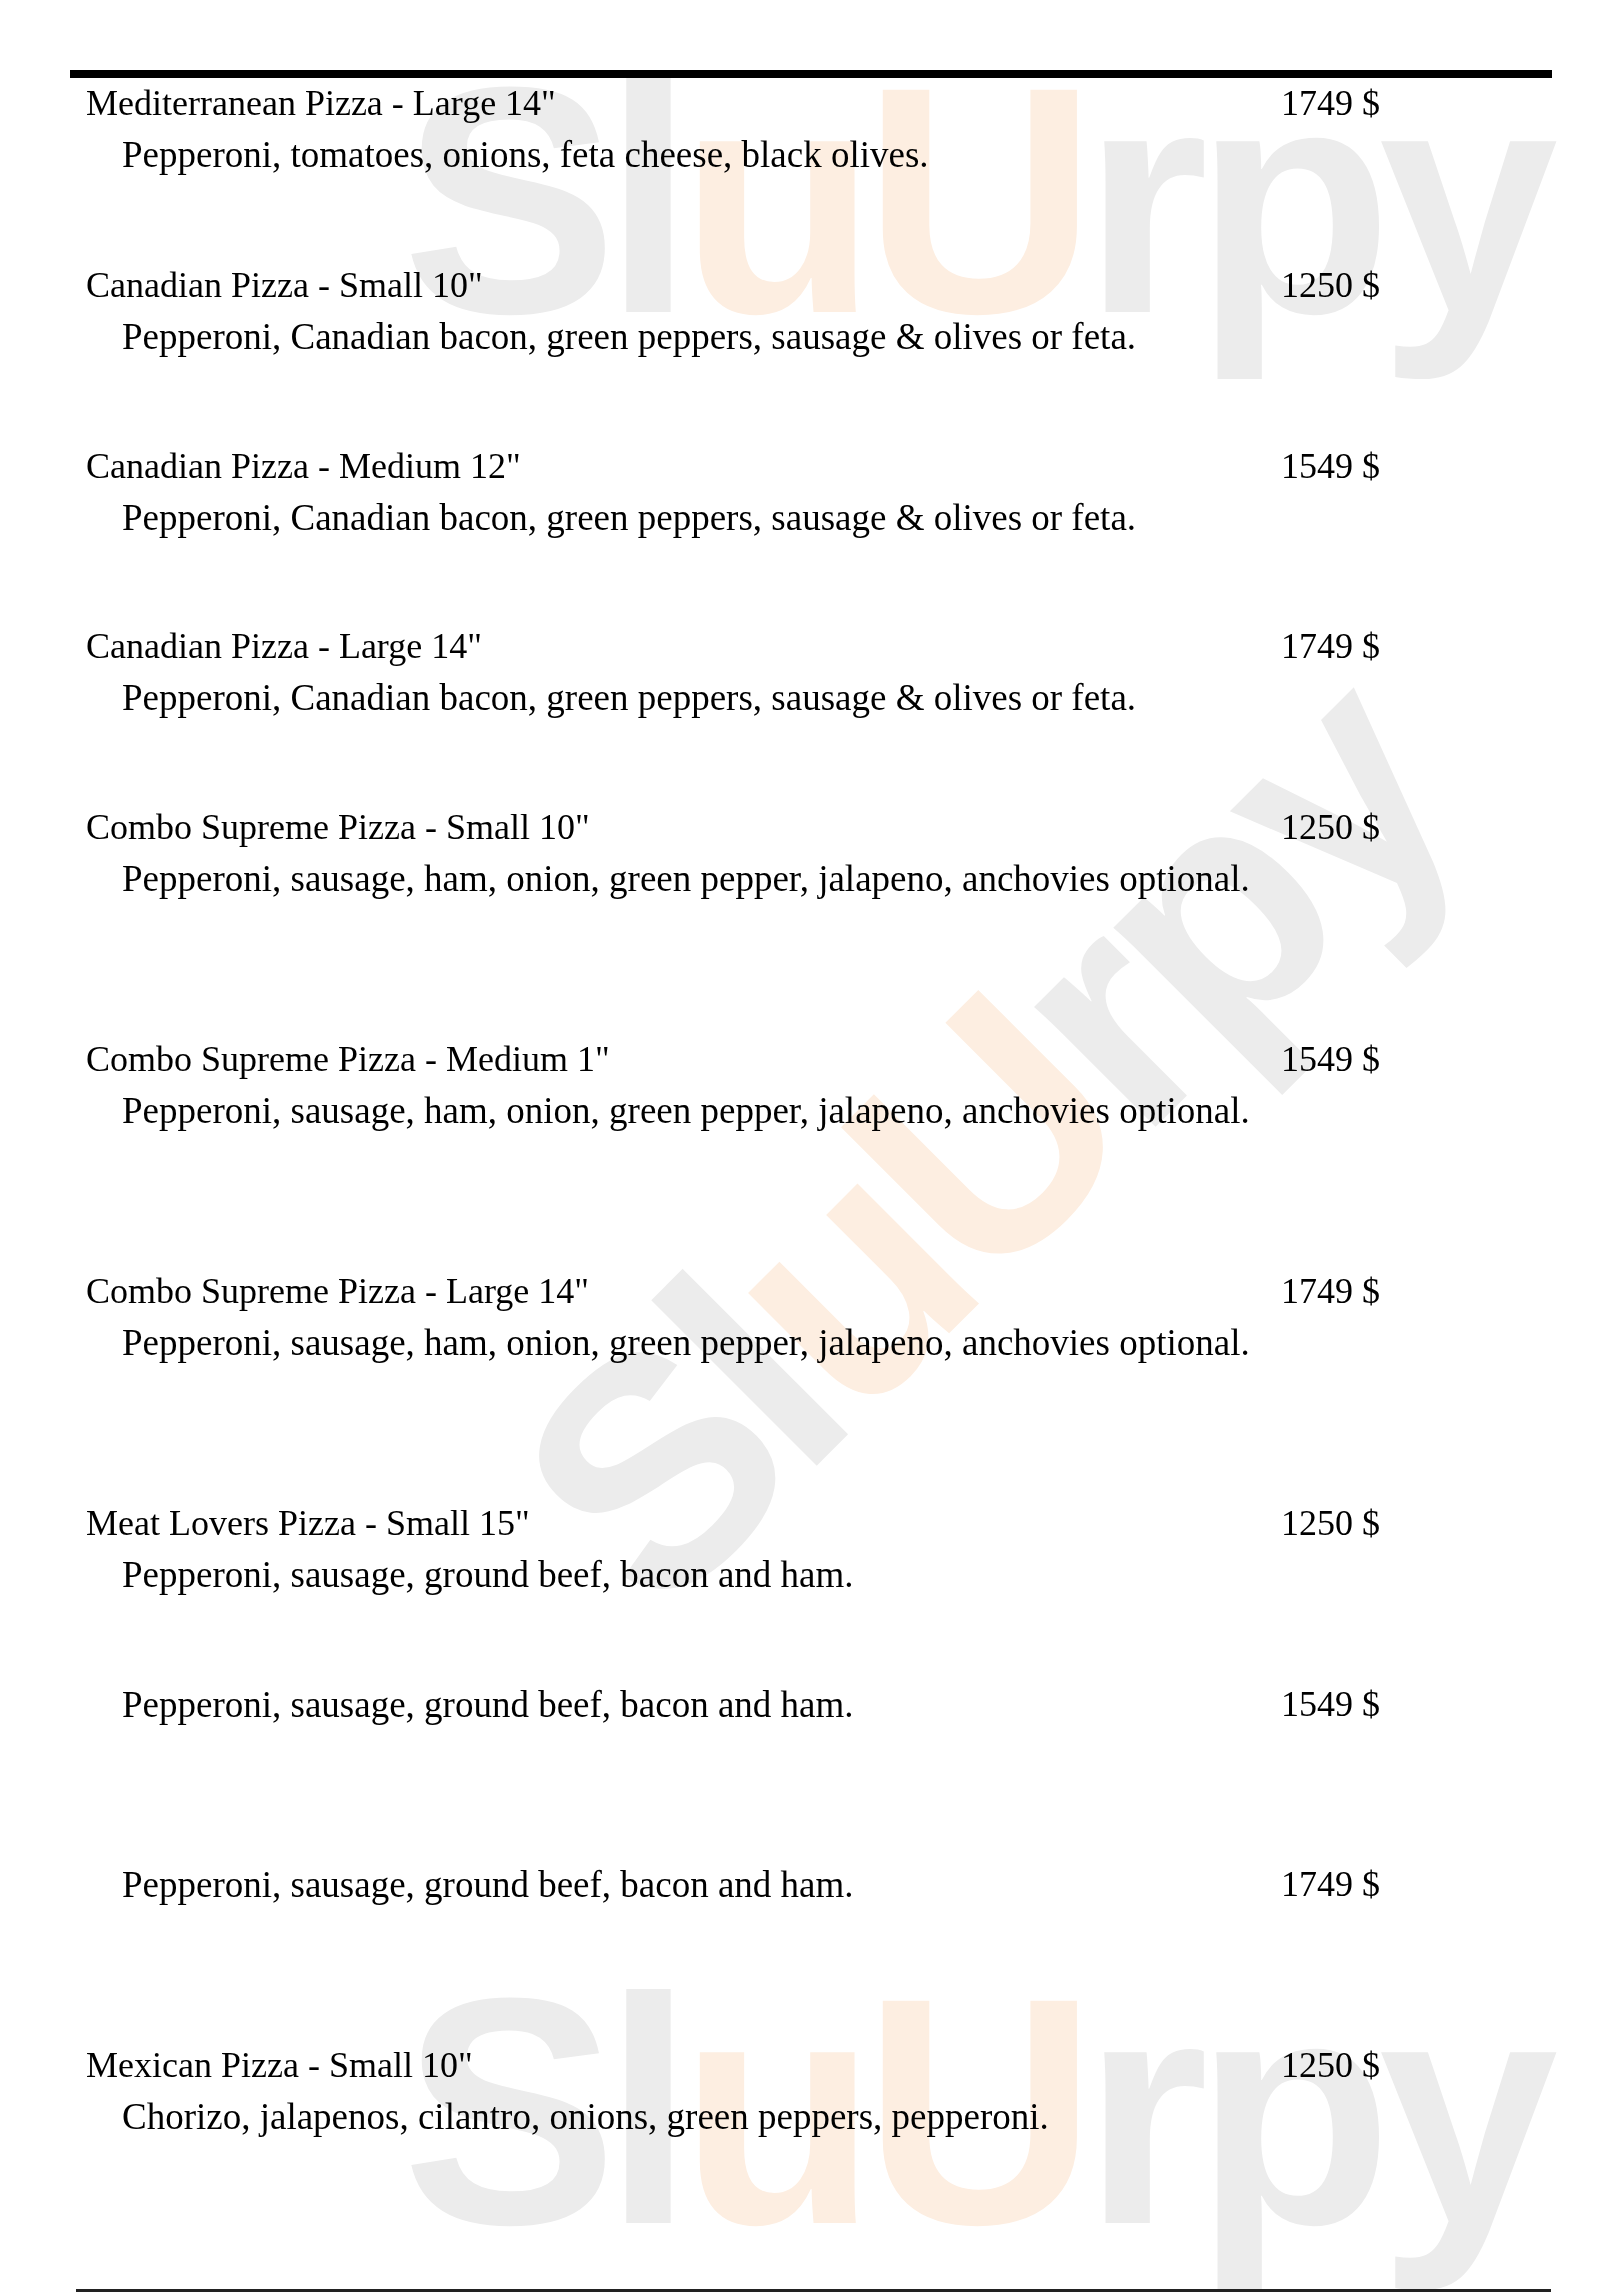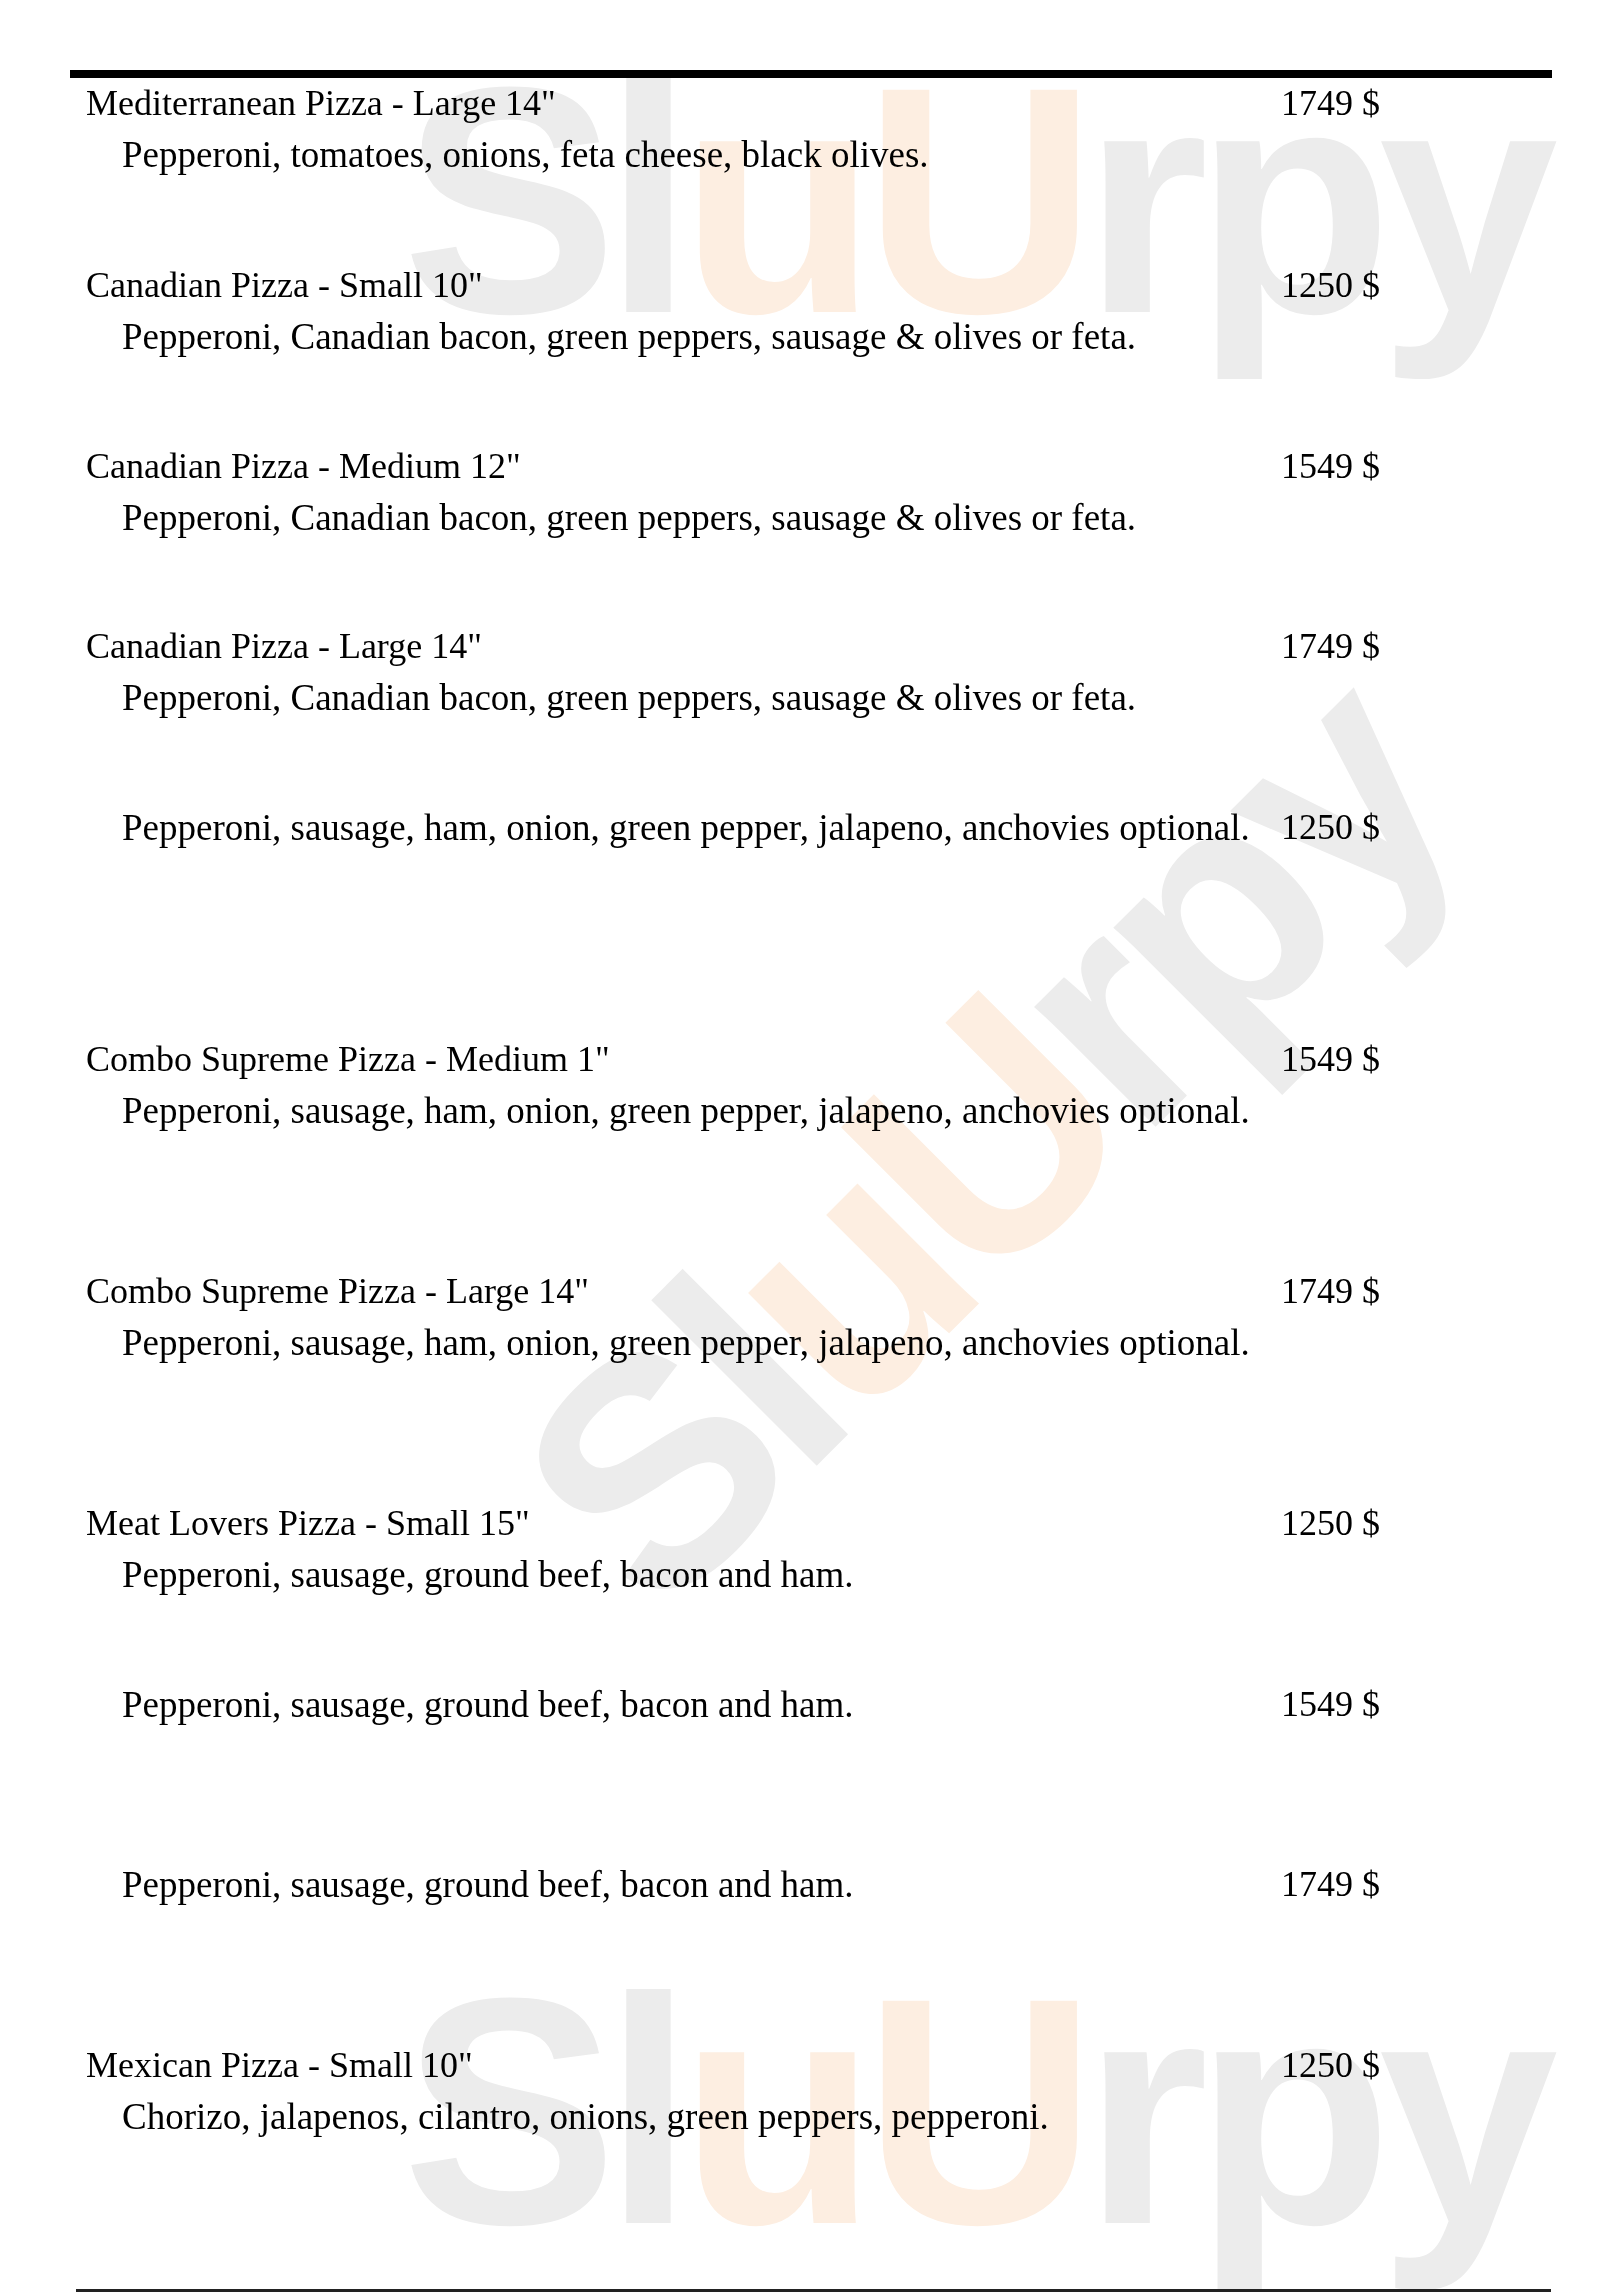--- a/index.html
+++ b/index.html
@@ -51,20 +51,21 @@
     <div class="name">Canadian Pizza - Medium 12"</div>
     <div class="desc">Pepperoni, Canadian bacon, green peppers, sausage &amp; olives or feta.</div>
     <div class="price">1549 $</div>
   </div>
   <div class="item" style="top:621px">
     <div class="name">Canadian Pizza - Large 14"</div>
     <div class="desc">Pepperoni, Canadian bacon, green peppers, sausage &amp; olives or feta.</div>
     <div class="price">1749 $</div>
   </div>
   <div class="item" style="top:802px">
+    <div class="name">Combo Supreme Pizza - Small 10"</div>
     <div class="desc">Pepperoni, sausage, ham, onion, green pepper, jalapeno, anchovies optional.</div>
     <div class="price">1250 $</div>
   </div>
   <div class="item" style="top:1034px">
     <div class="name">Combo Supreme Pizza - Medium 1"</div>
     <div class="desc">Pepperoni, sausage, ham, onion, green pepper, jalapeno, anchovies optional.</div>
     <div class="price">1549 $</div>
   </div>
   <div class="item" style="top:1266px">
     <div class="name">Combo Supreme Pizza - Large 14"</div>

